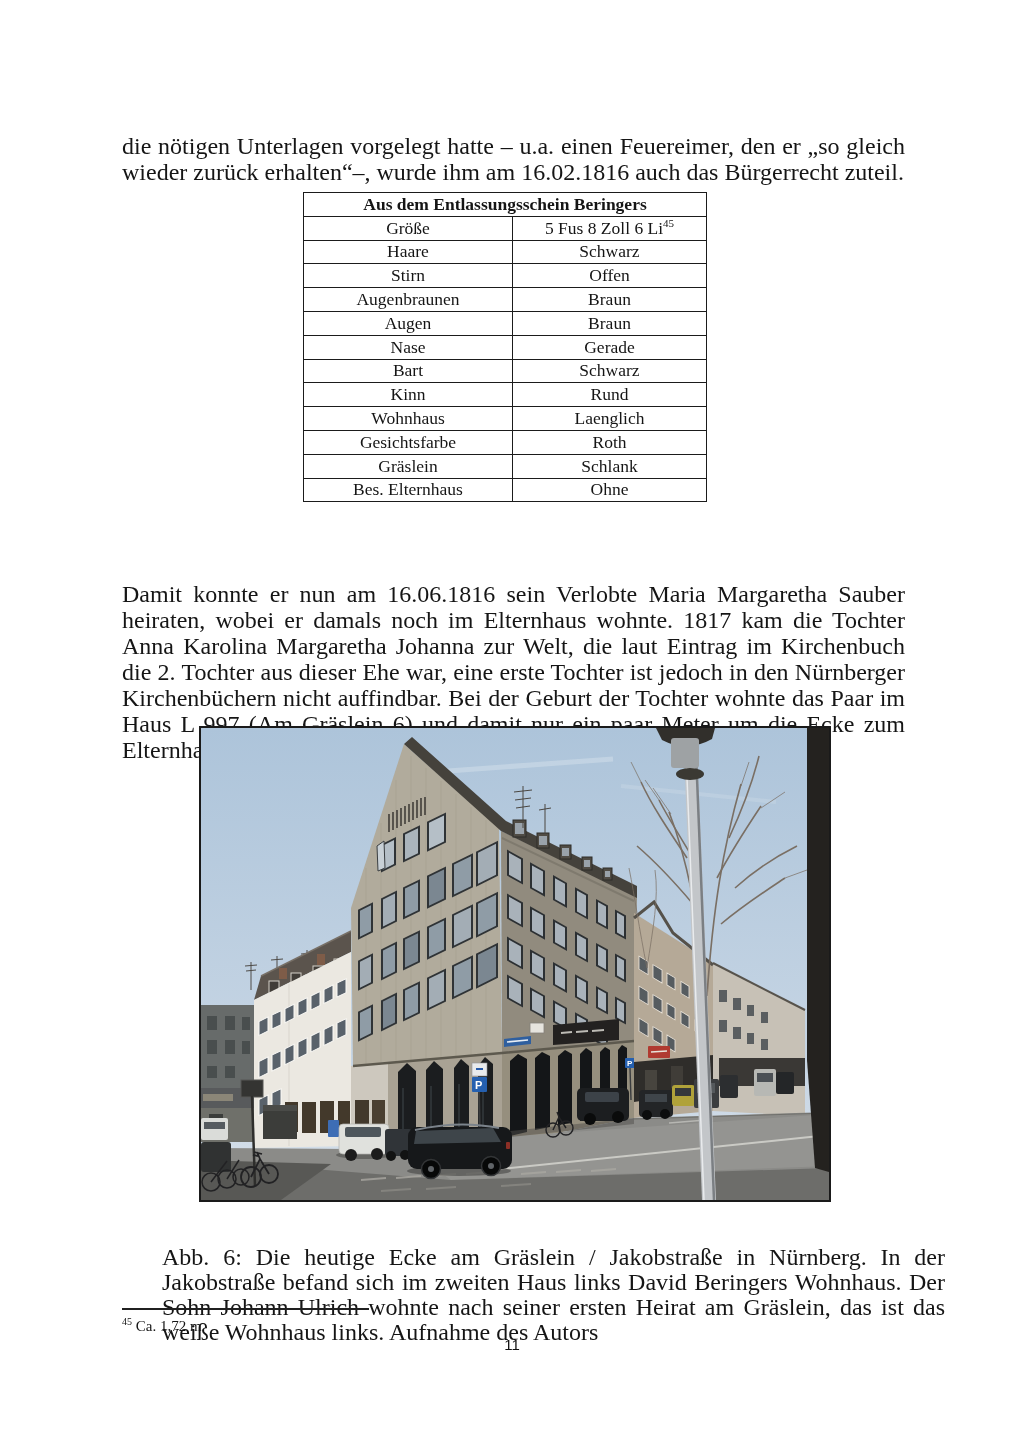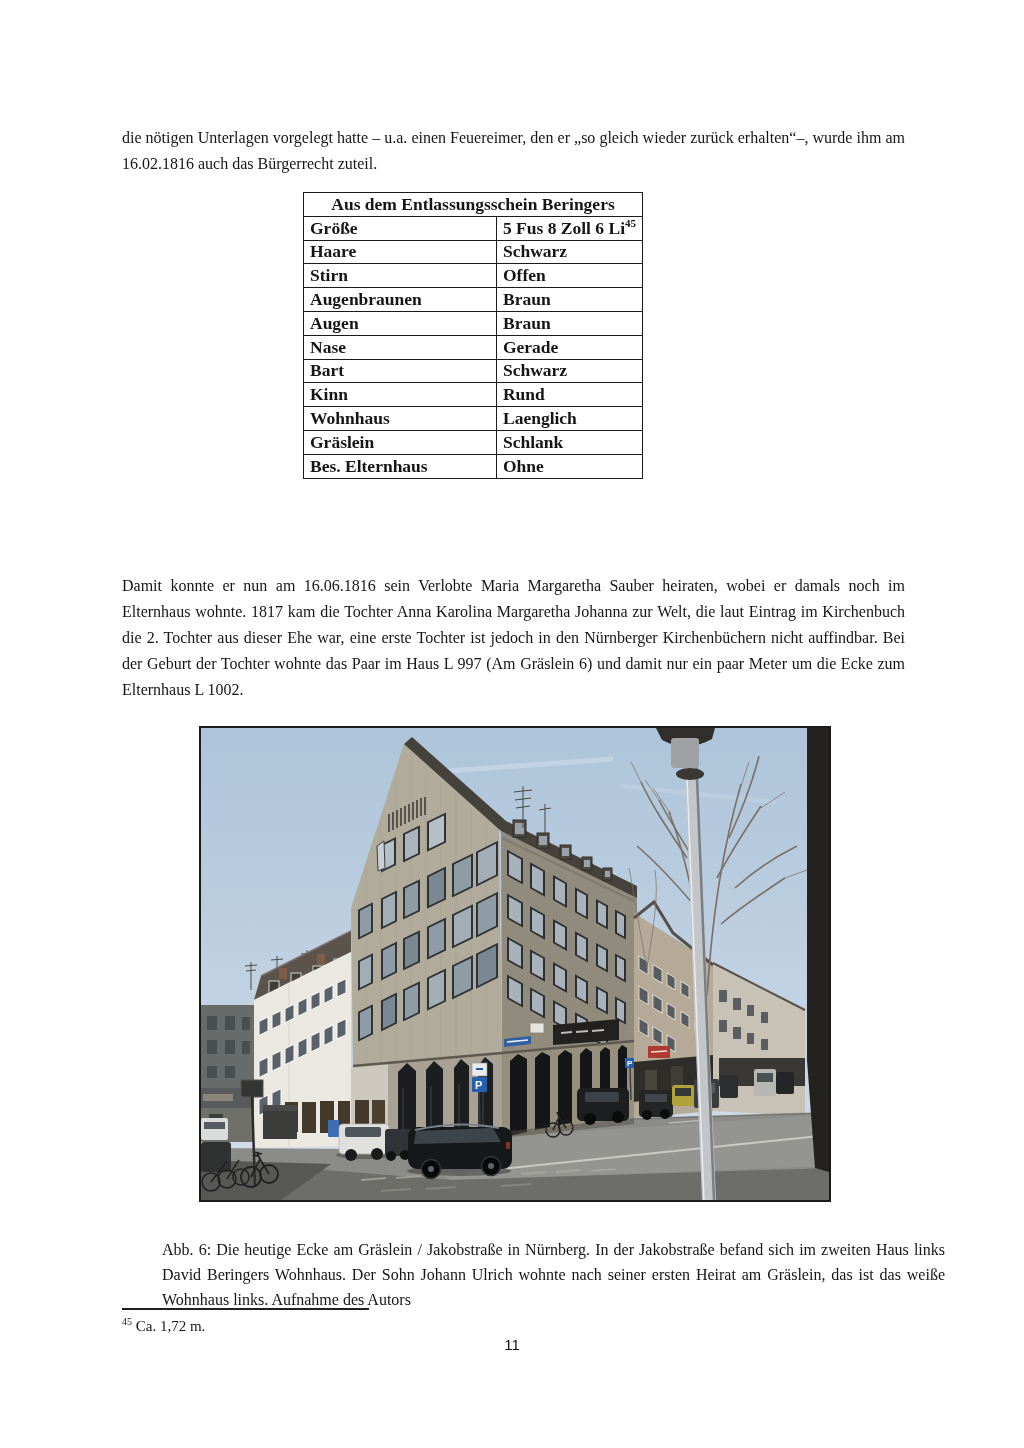--- a/index.html
+++ b/index.html
@@ -2,32 +2,32 @@
 <html><head>
 <meta charset="utf-8">
 <style>
   html,body { margin:0; padding:0; }
   body {
     width:1024px; height:1448px; position:relative; background:#ffffff;
     font-family:"Liberation Serif", serif; color:#151515; overflow:hidden;
   }
   .textblock {
     position:absolute; left:122px; width:783px;
-    font-size:16px; line-height:26px; text-align:justify;
+    font-size:24px; line-height:26px; text-align:justify;
   }
   #para1 { top:109px; }
   #para2 { top:557px; }
   #caption { top:1221px; line-height:25px;margin-left:40px; }
   table.desc {
-    position:absolute; left:303px; top:192px; width:340px;
+    position:absolute; left:303px; top:192px; width:404px;
     border-collapse:collapse; font-size:17.5px;
   }
   table.desc th, table.desc td {
     border:1.8px solid #1b1b1b; padding:0 6px; height:22.8px; line-height:21px;
-    text-align:left; font-weight:bold; white-space:nowrap;
+    text-align:center; font-weight:normal; white-space:nowrap;
   }
   table.desc th { font-weight:bold; text-align:center; }
   table.desc td.lbl { width:196px; }
   table.desc sup { font-size:11px; line-height:0; }
   .photo {
     position:absolute; left:199px; top:726px; width:628px; height:472px;
     border:2px solid #1a1a1a; background:#c6d5e4;
   }
   .photo svg { display:block; }
   #fnrule { position:absolute; left:122px; top:1308px; width:247px; height:2px; background:#202020; }
@@ -76,20 +76,24 @@
         <td class="lbl">Bart</td>
         <td>Schwarz</td>
       </tr>
   <tr>
         <td class="lbl">Kinn</td>
         <td>Rund</td>
       </tr>
   <tr>
         <td class="lbl">Wohnhaus</td>
         <td>Laenglich</td>
+      </tr>
+  <tr>
+        <td class="lbl">Gesichtsfarbe</td>
+        <td>Roth</td>
       </tr>
   <tr>
         <td class="lbl">Gräslein</td>
         <td>Schlank</td>
       </tr>
   <tr>
         <td class="lbl">Bes. Elternhaus</td>
         <td>Ohne</td>
       </tr>
 </tbody>

